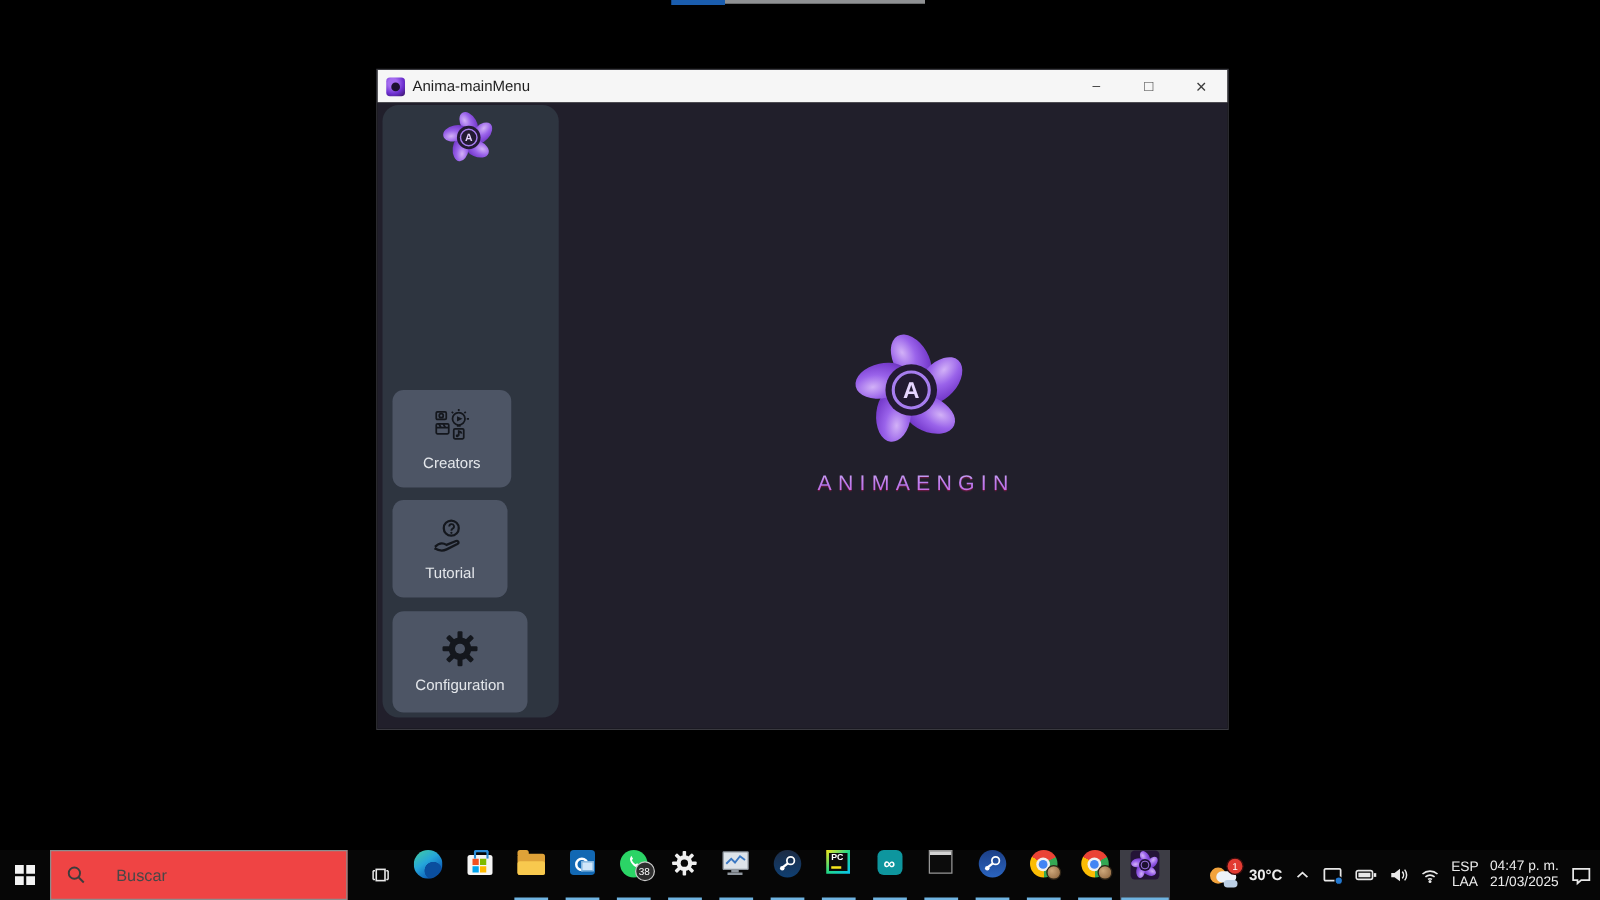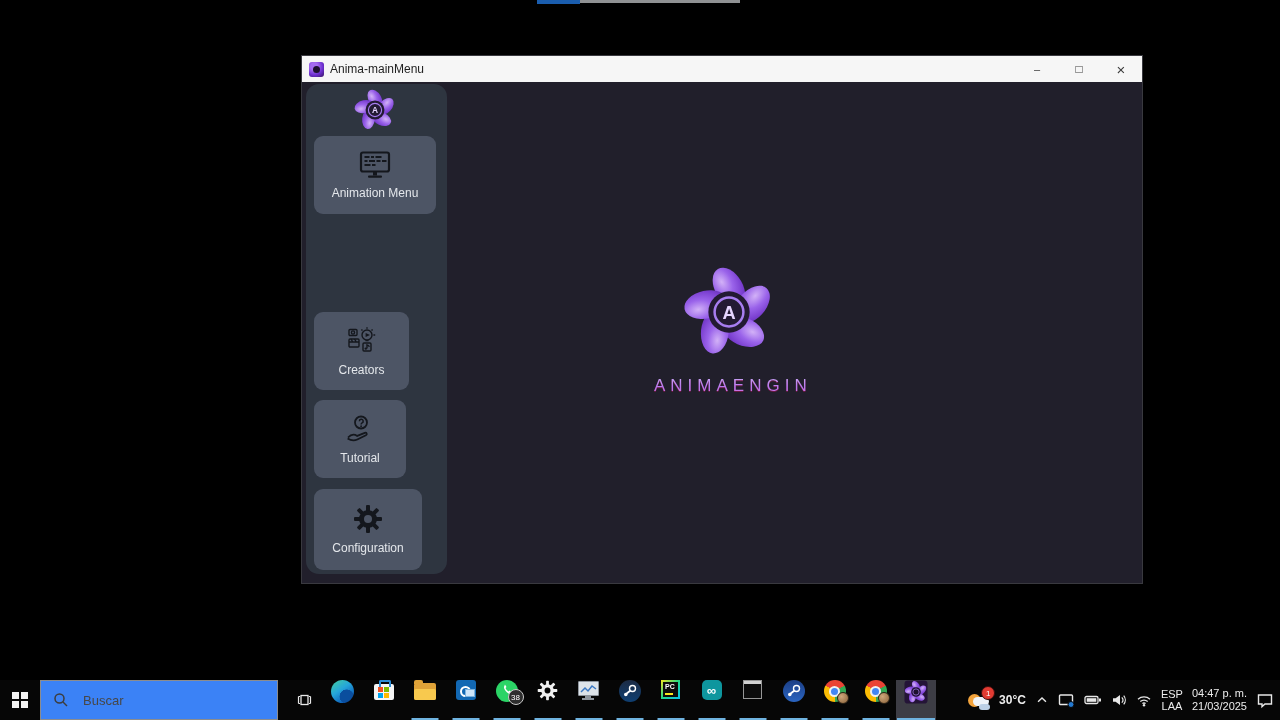--- a/index.html
+++ b/index.html
@@ -5,21 +5,21 @@
   html,body{margin:0;padding:0;}
   body{width:1280px;height:720px;background:#000;overflow:hidden;position:relative;
        font-family:"Liberation Sans",sans-serif;-webkit-font-smoothing:antialiased;}
 
   
   .strip{position:absolute;top:0;}
   .strip.blue{left:537px;width:43px;height:4px;background:#1a5dae;}
   .strip.gray{left:580px;width:160px;height:3px;background:#8f9193;}
 
   
-  .window{position:absolute;left:302px;top:56px;width:840px;height:527px;outline:1px solid #39393f;}
+  .window{position:absolute;left:302px;top:56px;width:680px;height:527px;outline:1px solid #39393f;}
   .titlebar{height:26px;background:#f6f6f6;display:flex;align-items:center;}
   .app-icon{width:15px;height:15px;margin-left:7px;border-radius:3px;position:relative;
             background:radial-gradient(circle at 35% 30%,#a56cf0 0 25%,#6d2fd0 60%,#36145e 100%);}
   .app-icon::after{content:"";position:absolute;left:4px;top:4px;width:7px;height:7px;border-radius:50%;background:#1d1030;}
   .titlebar-title{margin-left:6px;font-size:12px;color:#1e1e1e;}
   .win-controls{margin-left:auto;display:flex;height:100%;}
   .win-btn{width:42px;height:100%;display:flex;align-items:center;justify-content:center;color:#3c3c3c;font-size:11px;}
   .win-btn.max{font-size:12px;}
   .win-btn.close{font-size:15px;}
 
@@ -42,22 +42,22 @@
   .brand-text{margin-top:12px;font-size:17px;font-weight:normal;letter-spacing:5px;padding-left:5px;
               background:linear-gradient(180deg,#cbaaf4 0%,#b678ee 55%,#dd66d6 100%);
               -webkit-background-clip:text;background-clip:text;color:transparent;
               filter:drop-shadow(0 1.5px 0.5px rgba(120,25,70,.85));}
 
   
   .taskbar{position:absolute;left:0;bottom:0;width:1280px;height:40px;background:#060606;}
   .start-btn{position:absolute;left:0;top:0;width:40px;height:40px;display:flex;align-items:center;justify-content:center;}
   .winlogo{display:grid;grid-template-columns:7px 7px;grid-template-rows:7px 7px;gap:1.5px;}
   .winlogo div{background:#f2f2f2;}
-  .search-box{position:absolute;left:40px;top:0;width:238px;height:40px;background:#3b82f6;
-              border:1px solid #8c8c8c;box-sizing:border-box;display:flex;align-items:center;padding-left:12px;gap:12px;}
+  .search-box{position:absolute;left:40px;top:0;width:238px;height:40px;background:#ef4444;
+              border:1px solid #8c8c8c;box-sizing:border-box;display:flex;align-items:center;padding-left:12px;gap:22px;}
   .search-box input{border:none;background:transparent;outline:none;font-size:13px;color:#333;width:180px;
                     font-family:"Liberation Sans",sans-serif;}
   .search-box input::placeholder{color:#474747;opacity:1;}
   .taskview-btn{position:absolute;left:284px;top:0;width:40px;height:40px;display:flex;align-items:center;justify-content:center;}
 
   .appicons{position:absolute;left:322px;top:0;display:flex;height:40px;}
   .slot{width:41px;height:40px;display:flex;justify-content:center;position:relative;}
   .slot .runline{position:absolute;bottom:0;left:50%;transform:translateX(-50%);width:27px;height:2px;background:#6fb3e0;}
   .slot.active{width:40px;background:#3d3d45;}
   .slot.active .runline{width:38px;}
@@ -159,39 +159,20 @@
         <ellipse cx="50" cy="25" rx="14.5" ry="23" transform="rotate(72 50 50) rotate(-30 50 25)"></ellipse>
         <ellipse cx="50" cy="25" rx="14.5" ry="23" transform="rotate(144 50 50) rotate(-30 50 25)"></ellipse>
         <ellipse cx="50" cy="25" rx="14.5" ry="23" transform="rotate(216 50 50) rotate(-30 50 25)"></ellipse>
         <ellipse cx="50" cy="25" rx="14.5" ry="23" transform="rotate(288 50 50) rotate(-30 50 25)"></ellipse>
       </g>
       <circle cx="50" cy="50" r="21.5" fill="#231a33"></circle>
       <circle cx="50" cy="50" r="15" fill="none" stroke="#a77df0" stroke-width="2.6"></circle>
       <text x="50" y="57" text-anchor="middle" font-size="19" font-weight="bold" fill="#e6d5ff">A</text>
     </svg>
 
-    <div class="sbtn sbtn-animation">
-      <svg width="34" height="28" viewBox="0 0 34 28">
-        <rect x="3" y="1.5" width="28" height="19" rx="2" fill="none" stroke="#14171d" stroke-width="2.2"></rect>
-        <g fill="#14171d">
-          <rect x="6.5" y="5" width="5" height="2"></rect>
-            <rect x="13" y="5" width="3" height="2"></rect>
-            <rect x="17.5" y="5" width="6" height="2"></rect>
-          <rect x="6.5" y="9" width="3" height="2"></rect>
-            <rect x="11" y="9" width="6" height="2"></rect>
-            <rect x="18.5" y="9" width="4" height="2"></rect>
-            <rect x="24" y="9" width="4.5" height="2"></rect>
-          <rect x="6.5" y="13" width="6" height="2"></rect>
-            <rect x="14" y="13" width="3.5" height="2"></rect>
-          <rect x="15" y="20.5" width="4" height="4"></rect>
-            <rect x="10" y="24.5" width="14" height="2.2" rx="1"></rect>
-        </g>
-      </svg>
-      <span>Animation Menu</span>
-    </div>
 
 
     <div class="sbtn sbtn-creators">
       <svg width="34" height="30" viewBox="0 0 34 30" fill="none" stroke="#14171d" stroke-width="1.4">
         <circle cx="22" cy="9" r="5"></circle>
         <path d="M20.6 6.9 L25 9 L20.6 11.1 Z" fill="#14171d" stroke="none"></path>
         <path d="M22 1.2 V2.8 M27.6 3.4 L26.5 4.5 M30.2 9 h-1.8 M16.4 3.4 l1.1 1.1 M20.5 14.6 h3"></path>
         <rect x="4" y="3.5" width="8" height="6" rx="1"></rect>
         <circle cx="8" cy="6.5" r="1.6"></circle>
         <rect x="4" y="13" width="10" height="8" rx="1"></rect>

